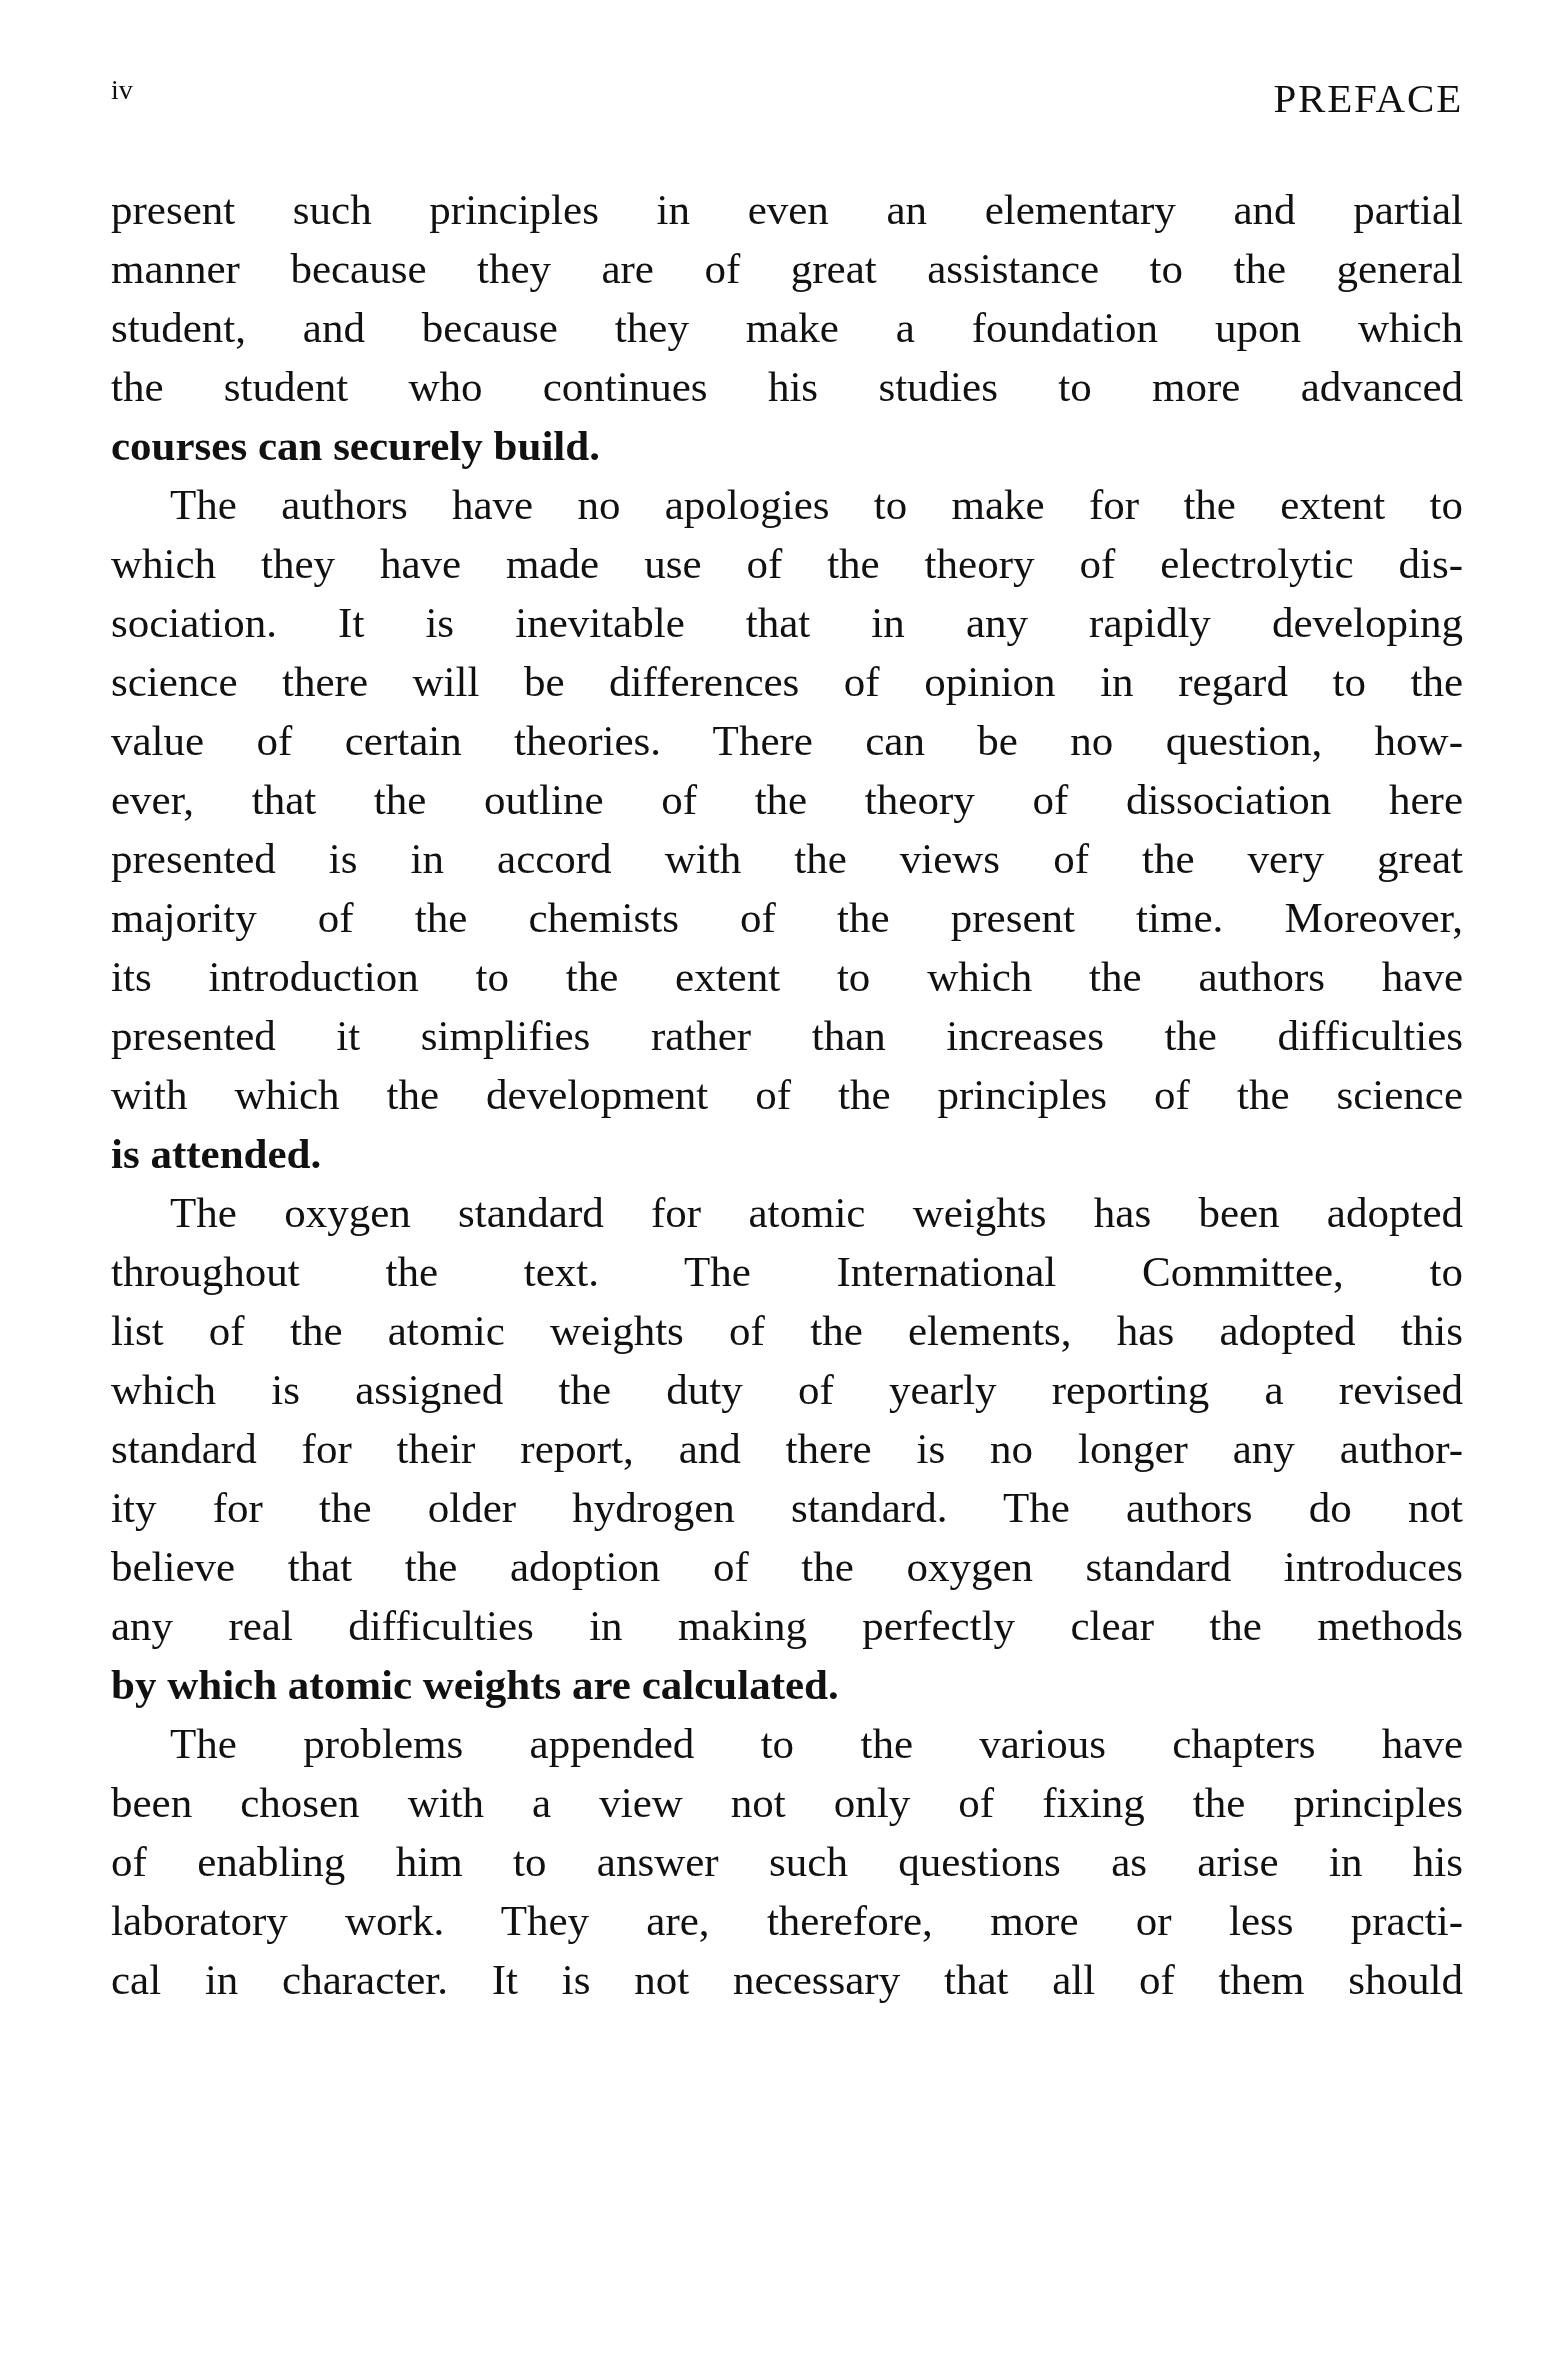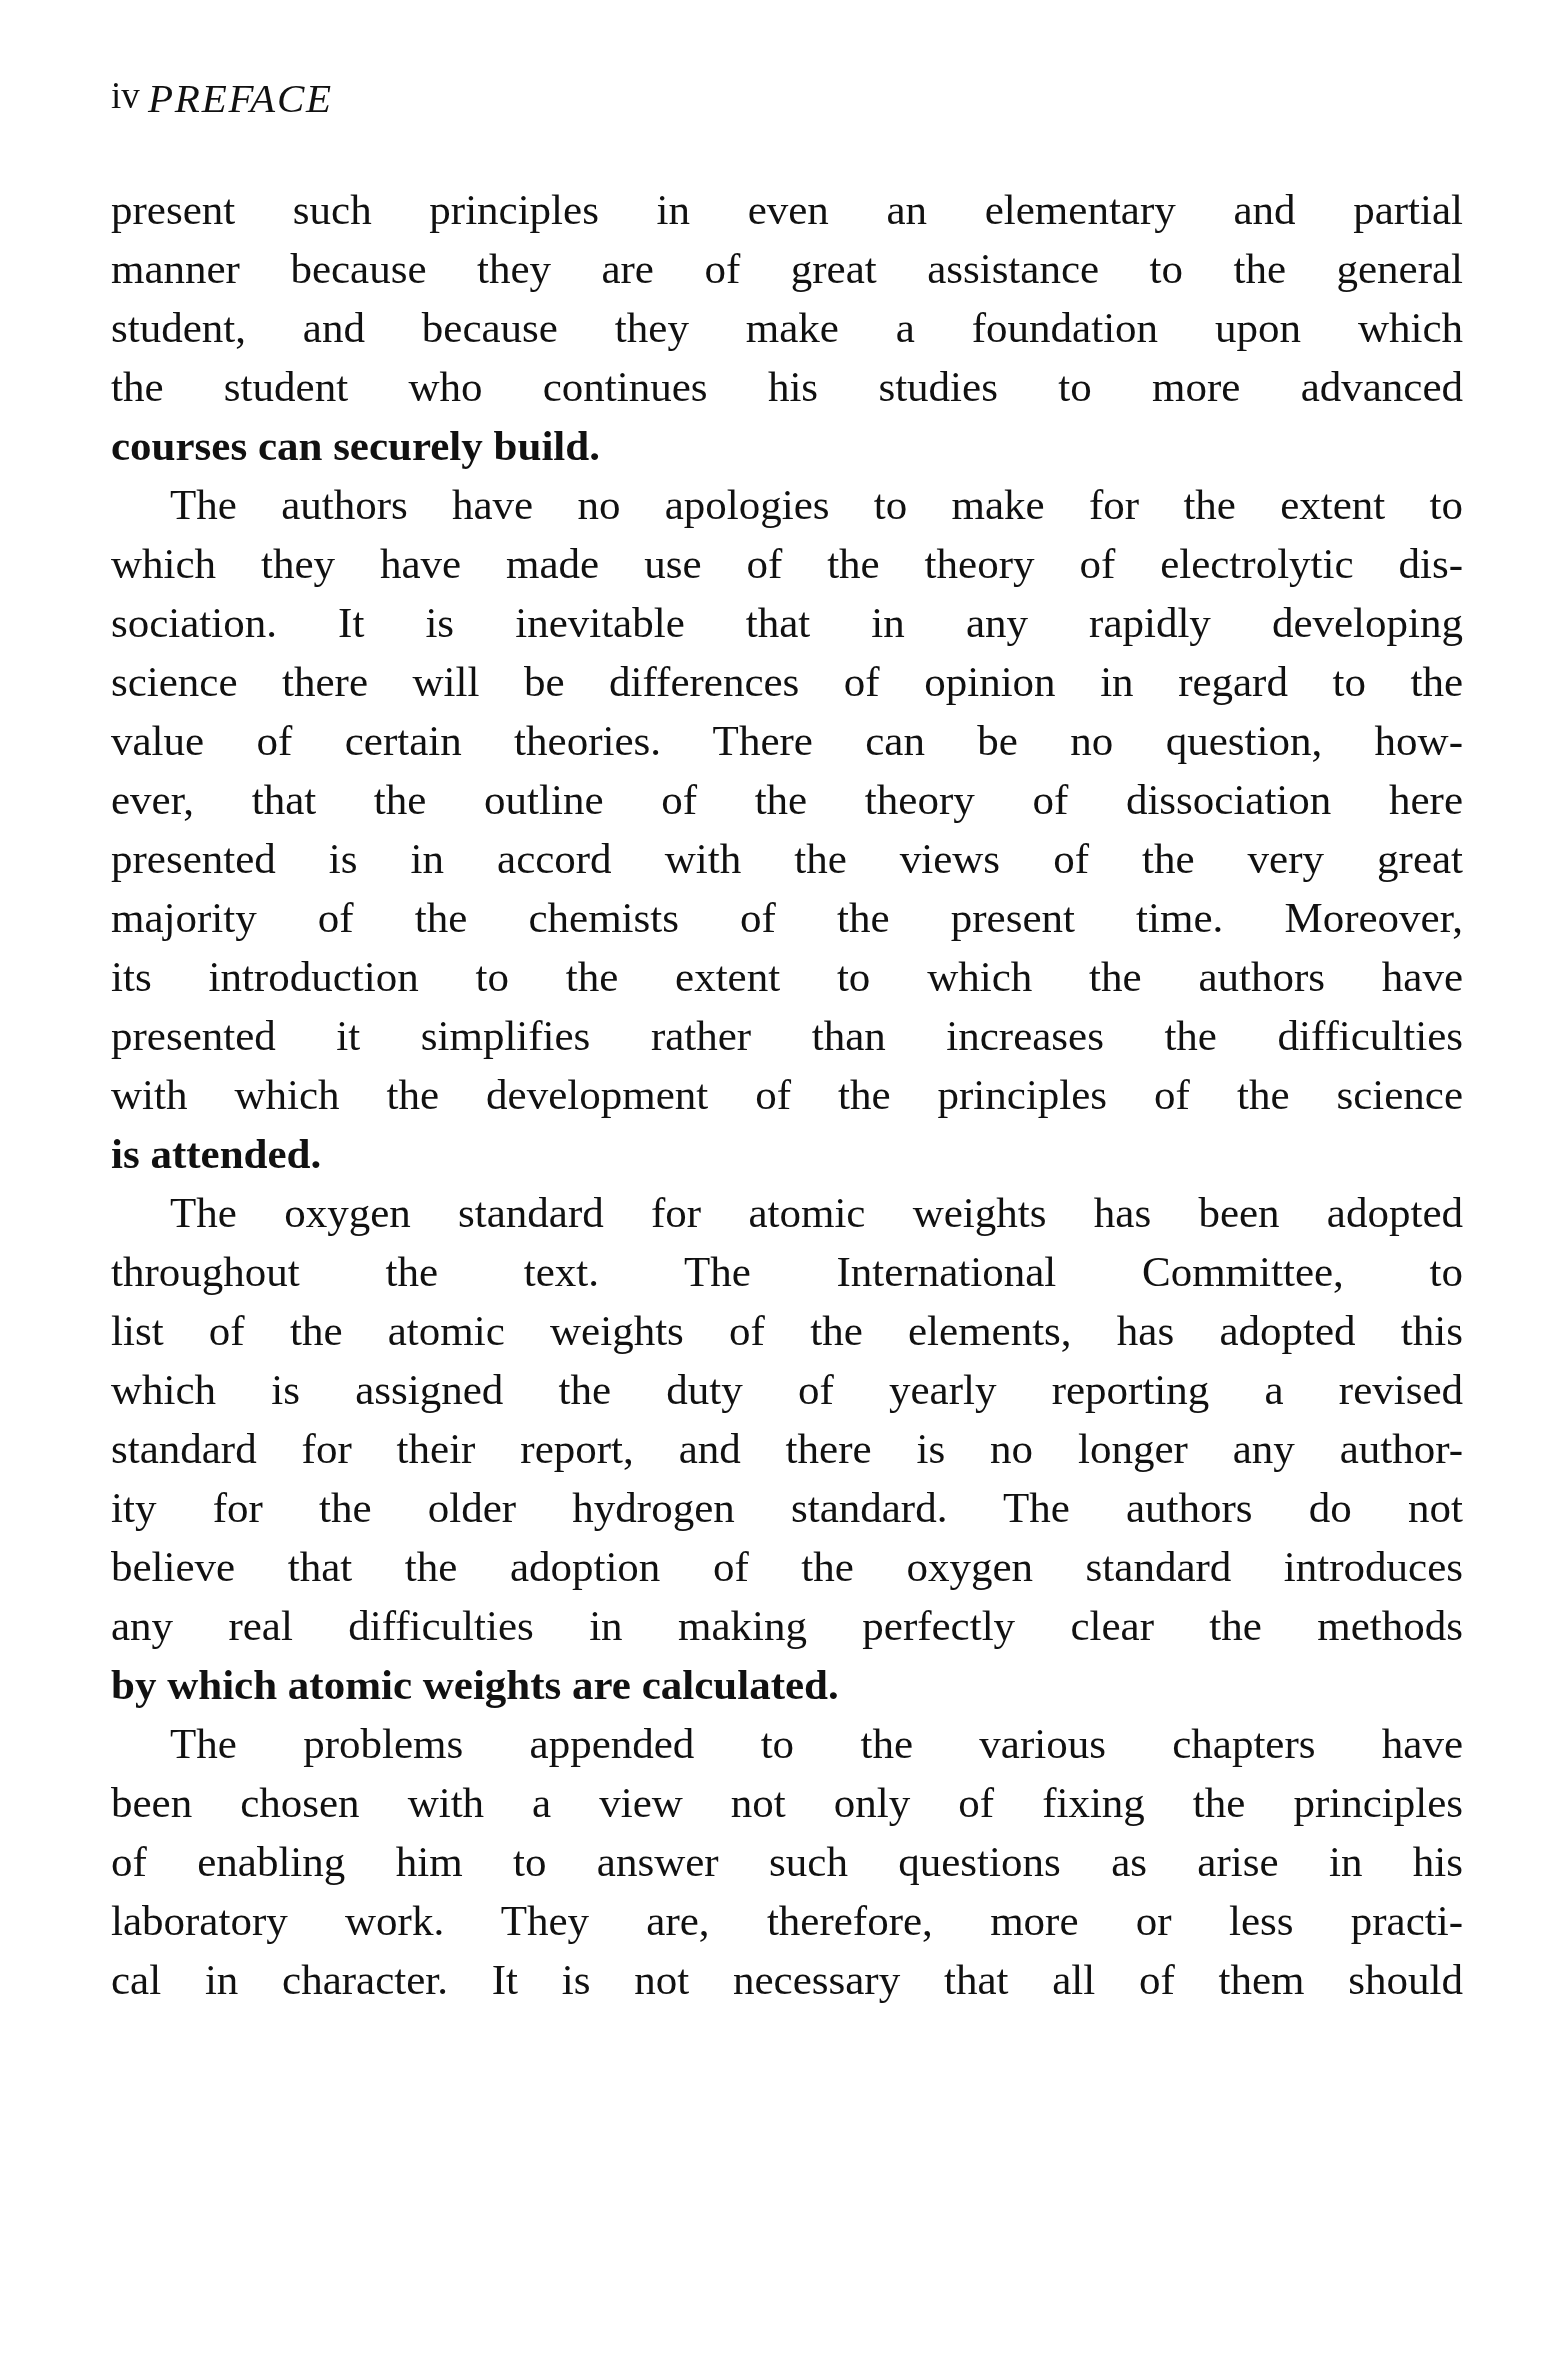--- a/index.html
+++ b/index.html
@@ -1,19 +1,19 @@
 <!DOCTYPE html>
 <html style="font-size:14.8px"><head>
 <meta charset="utf-8">
 <style>
   html, body { margin:0; padding:0; background:#ffffff; }
   body { width:1551px; height:2374px; position:relative; overflow:hidden; color:#111; font-family:"Liberation Serif", "DejaVu Serif", serif; }
   .header { position:absolute; top:74px; left:111px; width:1352px; height:65px; }
-  .folio { position:absolute; left:0; top:0; font-size:37px; }
-  .running-head { position:absolute; left:0; right:0; top:0; text-align:left; font-size:41px; letter-spacing:1.8px; padding-left:37px;font-style:italic; }
+  .folio { position:absolute; left:0; top:0; font-size:28px; }
+  .running-head { position:absolute; left:0; right:0; top:0; text-align:right; font-size:41px; letter-spacing:1.8px; padding-left:37px; }
   .body { position:absolute; top:180px; left:111px; width:1352px; }
   .line { display:block; height:59px; line-height:59px; font-size:43px; white-space:nowrap; text-align:justify; text-align-last:justify; }
   .line.last { text-align-last:left;font-weight:bold; }
   .line.indent { padding-left:59px; }
 </style>
 </head>
 <body>
 
 <div class="header">
   <span class="folio">iv</span>

